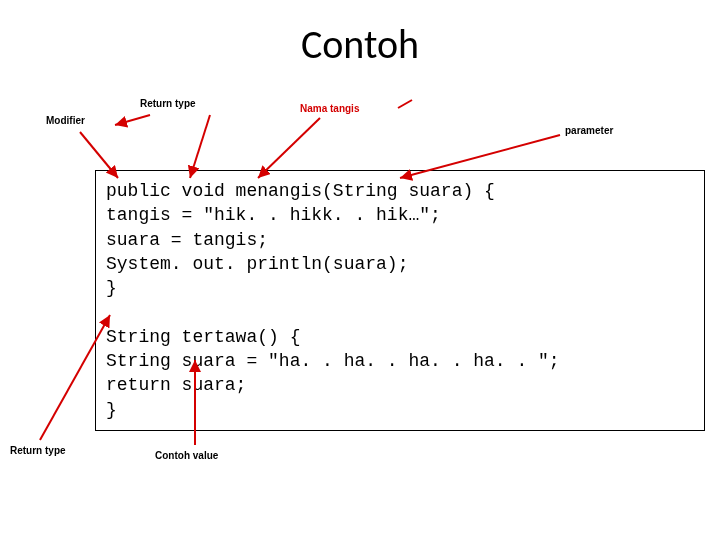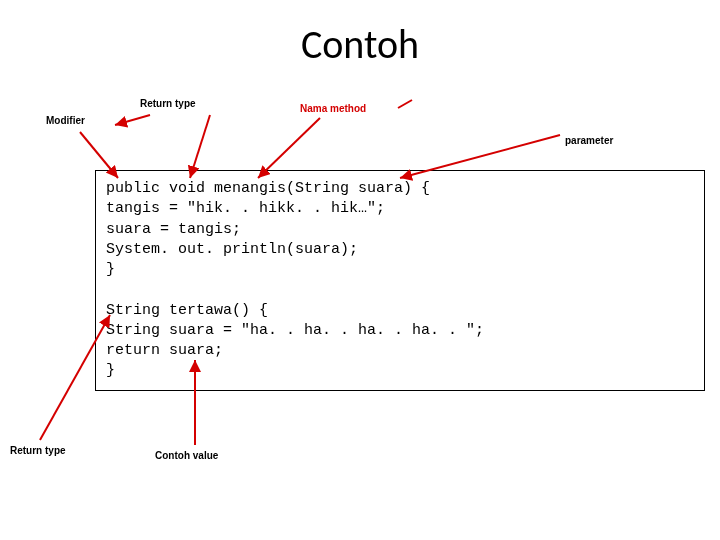--- a/index.html
+++ b/index.html
@@ -30,21 +30,21 @@
   .red { color: #d40000; }
   .black { color: #000; }
   .codebox {
     position: absolute;
     left: 95px;
     top: 170px;
     width: 610px;
     border: 1px solid #000;
     padding: 8px 10px 8px 10px;
     font-family: "Courier New", monospace;
-    font-size: 15px;
+    font-size: 18px;
     line-height: 1.35;
     white-space: pre;
     color: #000;
     box-sizing: border-box;
   }
   svg.arrows {
     position: absolute;
     left: 0;
     top: 0;
     width: 720px;
@@ -52,22 +52,22 @@
     pointer-events: none;
   }
 </style>
 </head>
 <body>
 
 <div class="title">Contoh</div>
 
 <div class="label black" style="left:46px; top:115px;">Modifier</div>
 <div class="label black" style="left:140px; top:98px;">Return type</div>
-<div class="label red" style="left:300px; top:103px;">Nama method</div>
-<div class="label black" style="left:565px; top:135px;">parameter</div>
+<div class="label red" style="left:300px; top:103px;">Nama tangis</div>
+<div class="label black" style="left:565px; top:125px;">parameter</div>
 <div class="label black" style="left:10px; top:445px;">Return type</div>
 <div class="label black" style="left:155px; top:450px;">Contoh value</div>
 
 <div class="codebox">public void menangis(String suara) {
 tangis = "hik. . hikk. . hik…";
 suara = tangis;
 System. out. println(suara);
 }
 
 String tertawa() {

